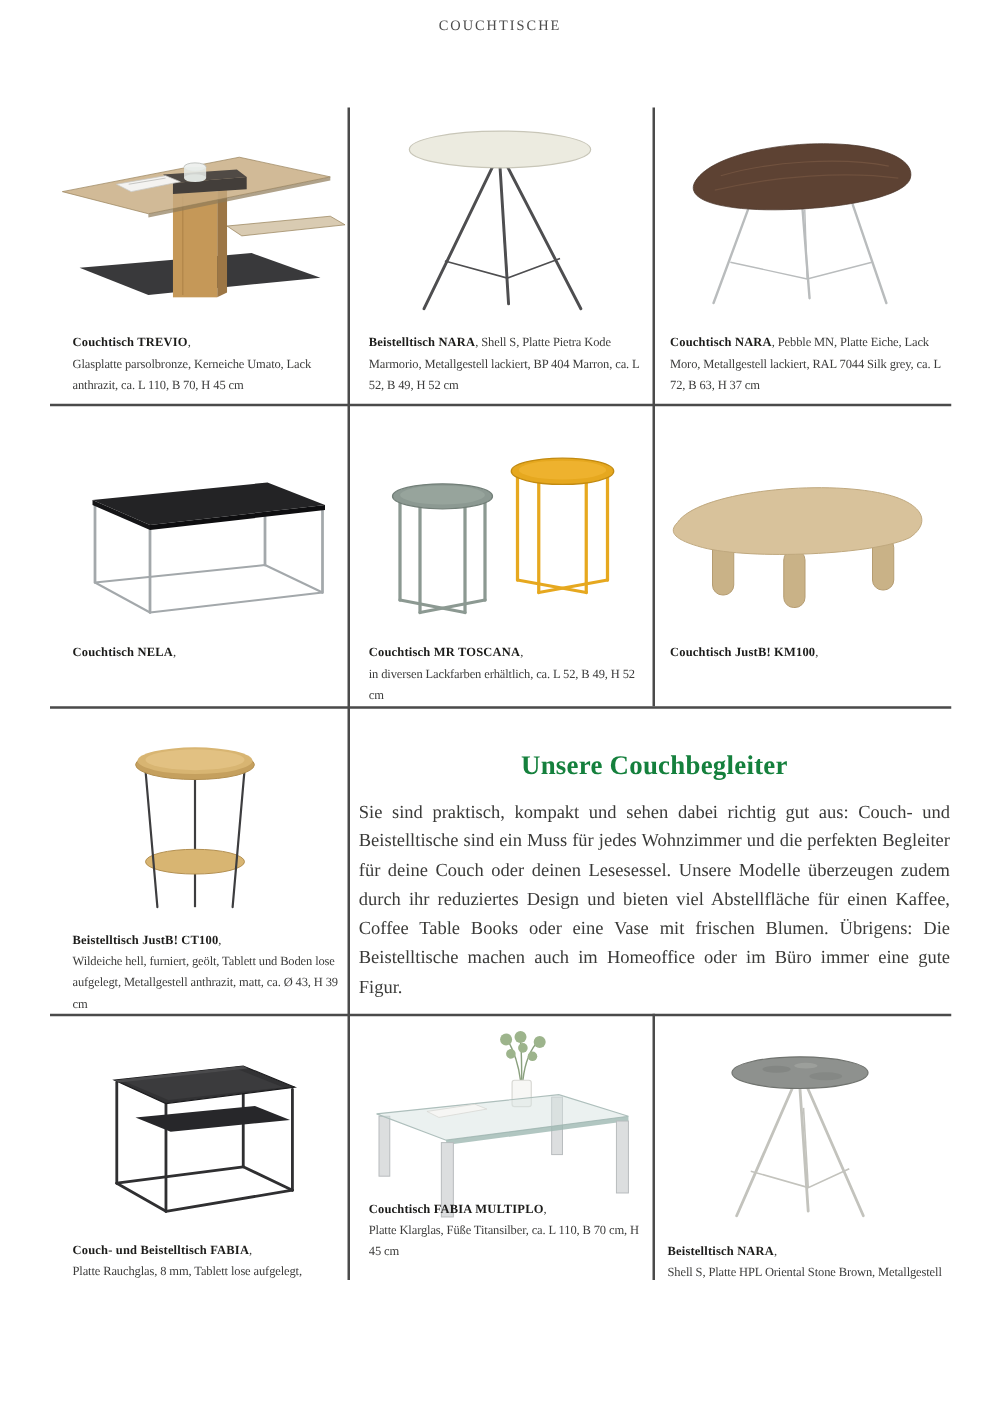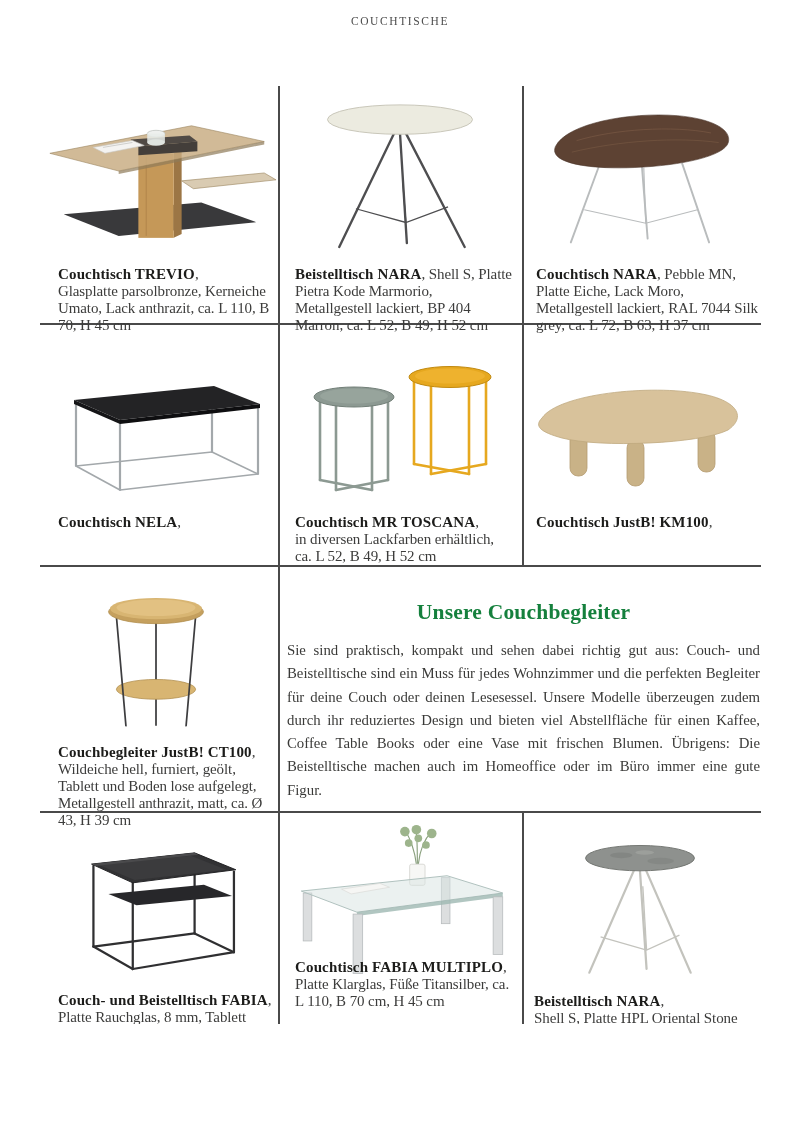--- a/index.html
+++ b/index.html
@@ -6,21 +6,21 @@
   #page{position:relative;width:800px;height:1024px;background:#ffffff;overflow:hidden;
         font-family:Liberation Serif, serif;}
   .page-header{position:absolute;top:15px;left:0;width:100%;text-align:center;
         font-size:11.5px;letter-spacing:1.6px;color:#4c4c4c;}
   .page-footer{position:absolute;top:1097px;left:0;width:100%;text-align:center;
         font-size:12px;color:#0f172a;}
   .hline{position:absolute;left:40px;width:721px;height:1.5px;background:#4a4a4a;}
   .vline{position:absolute;width:1.5px;background:#4a4a4a;}
   .fig{position:absolute;}
   .fig svg{display:block;width:100%;height:100%;}
-  .caption{position:absolute;font-size:15px;line-height:17px;color:#3c3c3b;letter-spacing:-0.1px;}
+  .caption{position:absolute;font-size:10px;line-height:17px;color:#3c3c3b;letter-spacing:-0.1px;}
   .pname{font-weight:bold;color:#1c1c1a;letter-spacing:0.15px;}
   .feature-title{position:absolute;left:287px;width:473px;top:600px;text-align:center;
         font-size:21.5px;font-weight:bold;color:#15803d;letter-spacing:0.2px;}
   .feature-body{position:absolute;left:287px;width:473px;top:639px;font-size:14.8px;
         line-height:23.3px;color:#3a3a38;text-align:justify;}
 </style>
 </head>
 <body>
 
 <div id="page">
@@ -168,21 +168,21 @@
       <g stroke="#3d3d3f" stroke-width="2.2" stroke-linecap="round">
         <line x1="30" y1="36" x2="42" y2="174"></line>
         <line x1="130" y1="36" x2="118" y2="174"></line>
       </g>
       <ellipse cx="80" cy="30" rx="60" ry="15" fill="#c5a05e" stroke="#b28f50" stroke-width="1"></ellipse>
       <ellipse cx="80" cy="26" rx="58" ry="13.5" fill="#d8b572"></ellipse>
       <ellipse cx="80" cy="25" rx="50" ry="10.5" fill="#e2c182"></ellipse>
     </svg>
   </div>
   <div class="caption" style="left:58px;top:744px;width:215px">
-    <span class="pname">Couchbegleiter JustB! CT100</span><span>,</span><br>
+    <span class="pname">Beistelltisch JustB! CT100</span><span>,</span><br>
     <span>Wildeiche hell, furniert, geölt, Tablett und Boden lose aufgelegt, Metallgestell anthrazit, matt, ca. Ø 43, H 39 cm</span>
   </div>
 
   <div class="feature-title">Unsere Couchbegleiter</div>
   <div class="feature-body">Sie sind praktisch, kompakt und sehen dabei richtig gut aus: Couch- und Beistelltische sind ein Muss für jedes Wohnzimmer und die perfekten Begleiter für deine Couch oder deinen Lesesessel. Unsere Modelle überzeugen zudem durch ihr reduziertes Design und bieten viel Abstellfläche für einen Kaffee, Coffee Table Books oder eine Vase mit frischen Blumen. Übrigens: Die Beistelltische machen auch im Homeoffice oder im Büro immer eine gute Figur.</div>
 
   <div class="fig" style="left:64px;top:836px;width:190px;height:148px">
     <svg viewBox="0 0 200 158">
       <g stroke="#2f2f31" stroke-width="2.4" stroke-linecap="round">
         <line x1="30" y1="32" x2="30" y2="118"></line>

